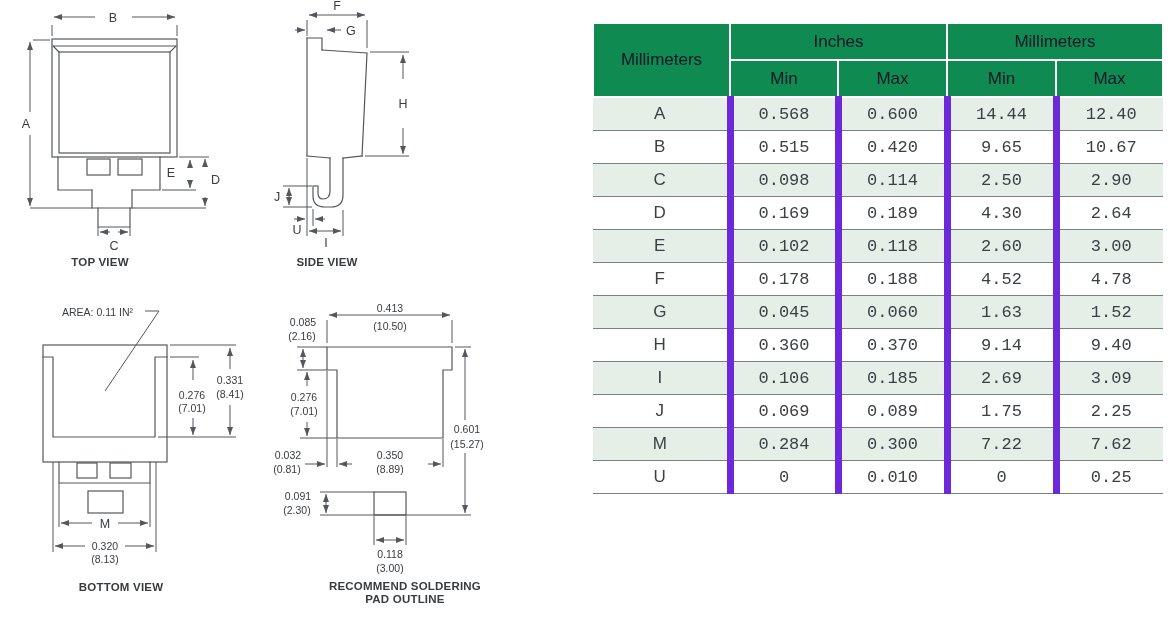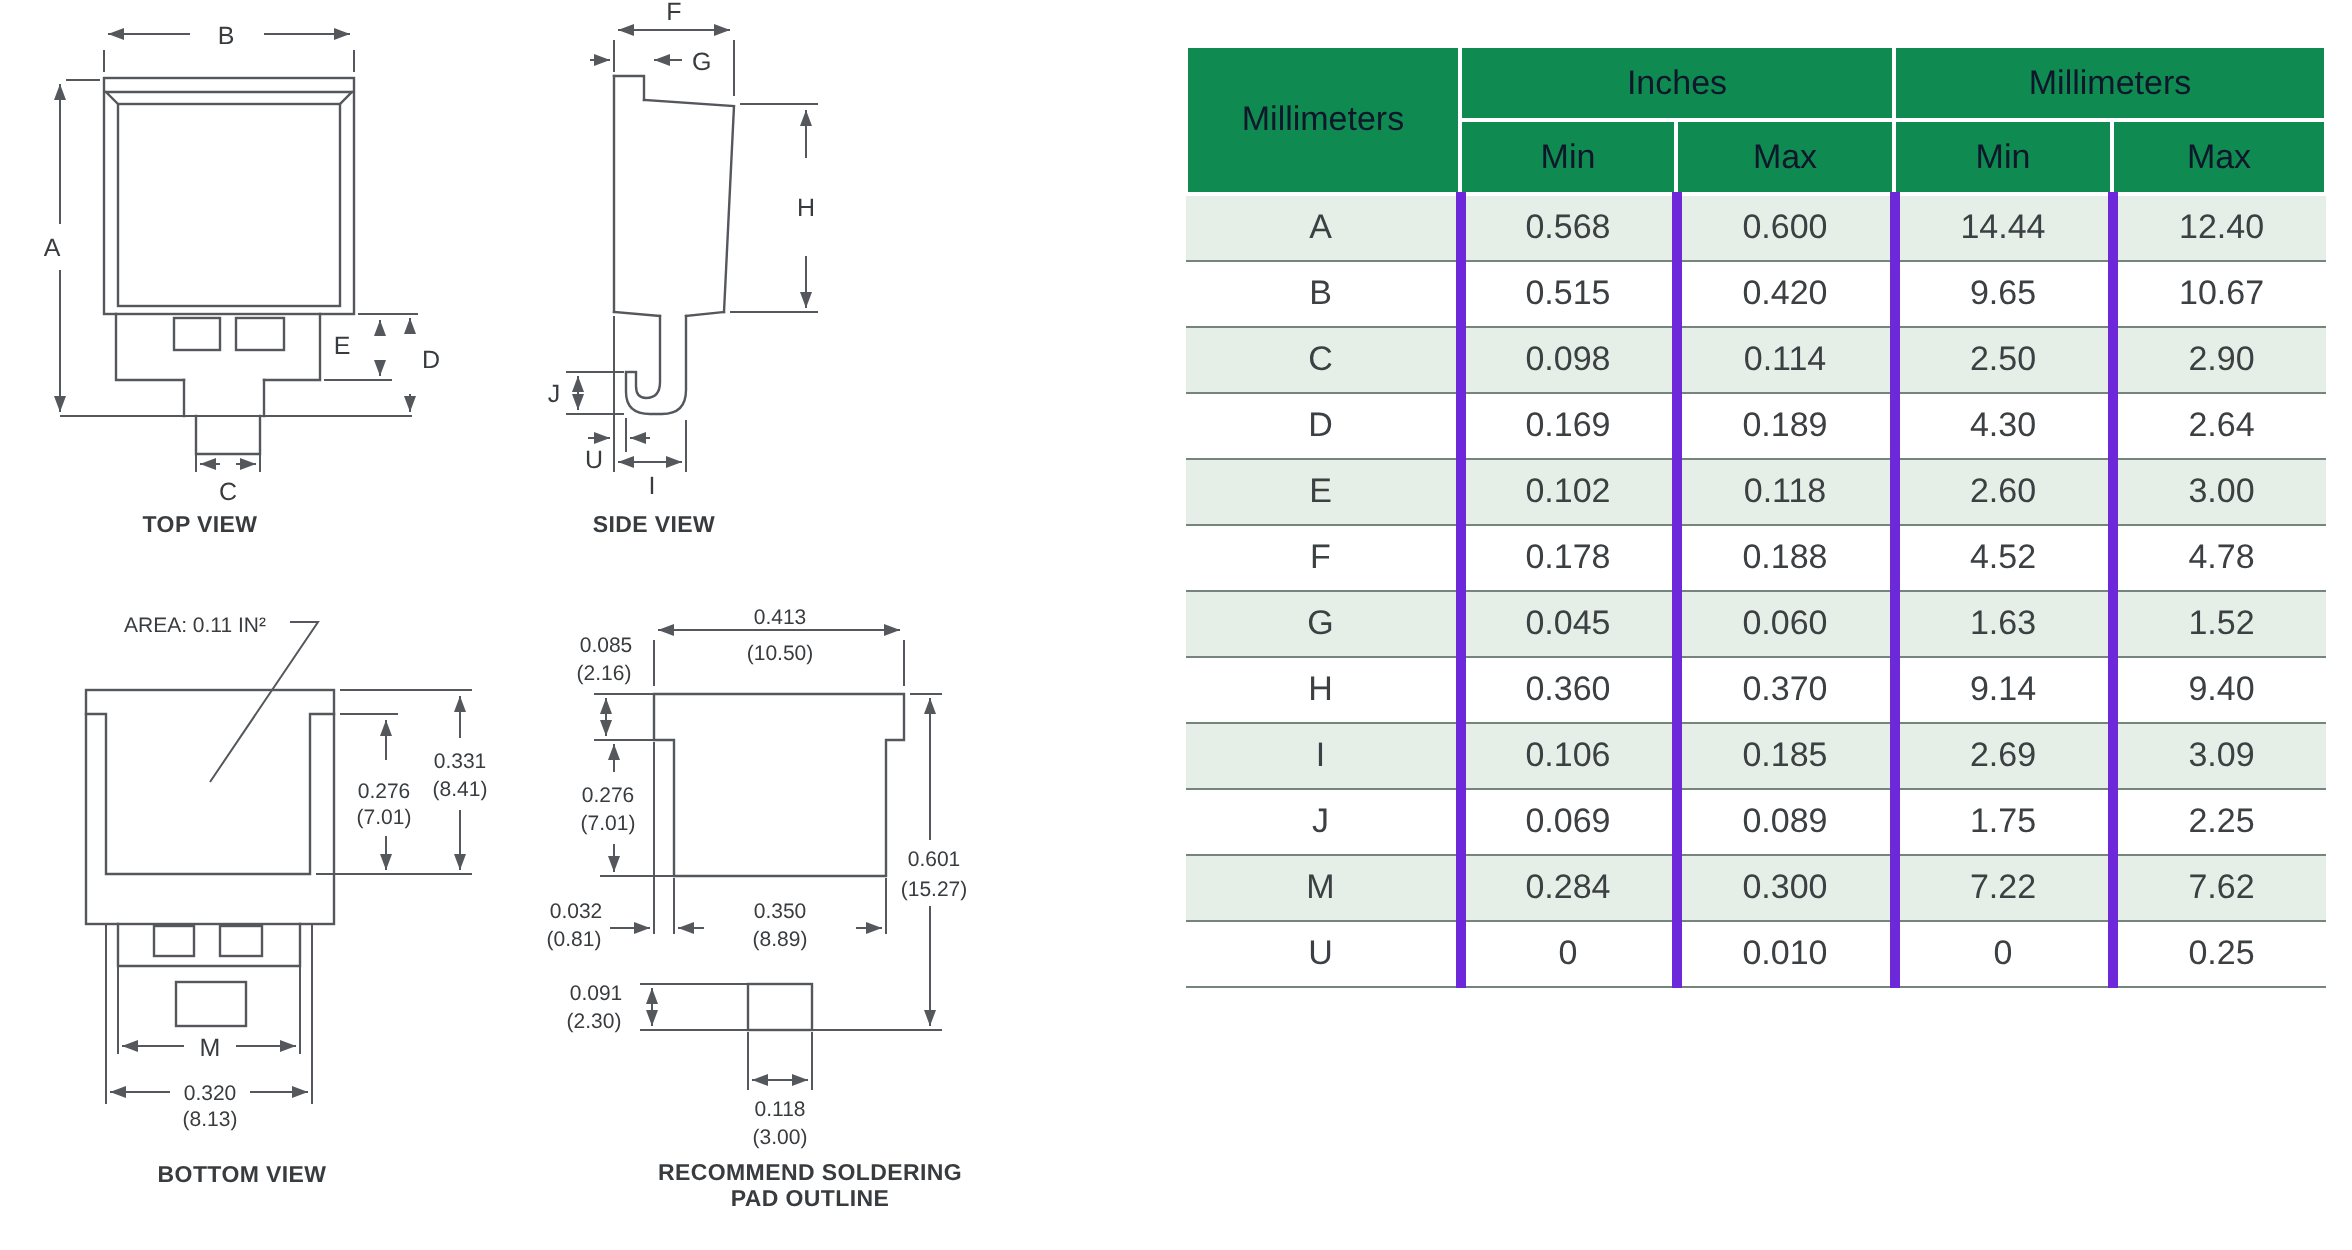--- a/index.html
+++ b/index.html
@@ -21,21 +21,21 @@
                font-size:17px; color:#3c4043; }
   table.dims thead th {
     background:#0f8a51; color:#0f172a; font-weight:normal; font-size:17px;
     border:2px solid #ffffff; text-align:center;
   }
   table.dims thead tr th { height:33px; }
   table.dims tbody td {
     text-align:center; height:32px; padding:0;
     border-top:1px solid #76857c;
   }
-  table.dims tbody td + td { border-left:5px solid #6d28d9; }
+  table.dims tbody td + td { border-left:7px solid #6d28d9;font-family:Liberation Mono, monospace; }
   table.dims tbody tr:nth-child(odd)  { background:#e5efe8; }
   table.dims tbody tr:nth-child(even) { background:#ffffff; }
   table.dims tbody tr:last-child td   { border-bottom:1px solid #76857c; }
 </style>
 </head>
 <body>
 
 <div id="page">
 
   <svg class="draw" style="left:18px; top:2px;" width="214" height="272" viewBox="18 2 214 272">

